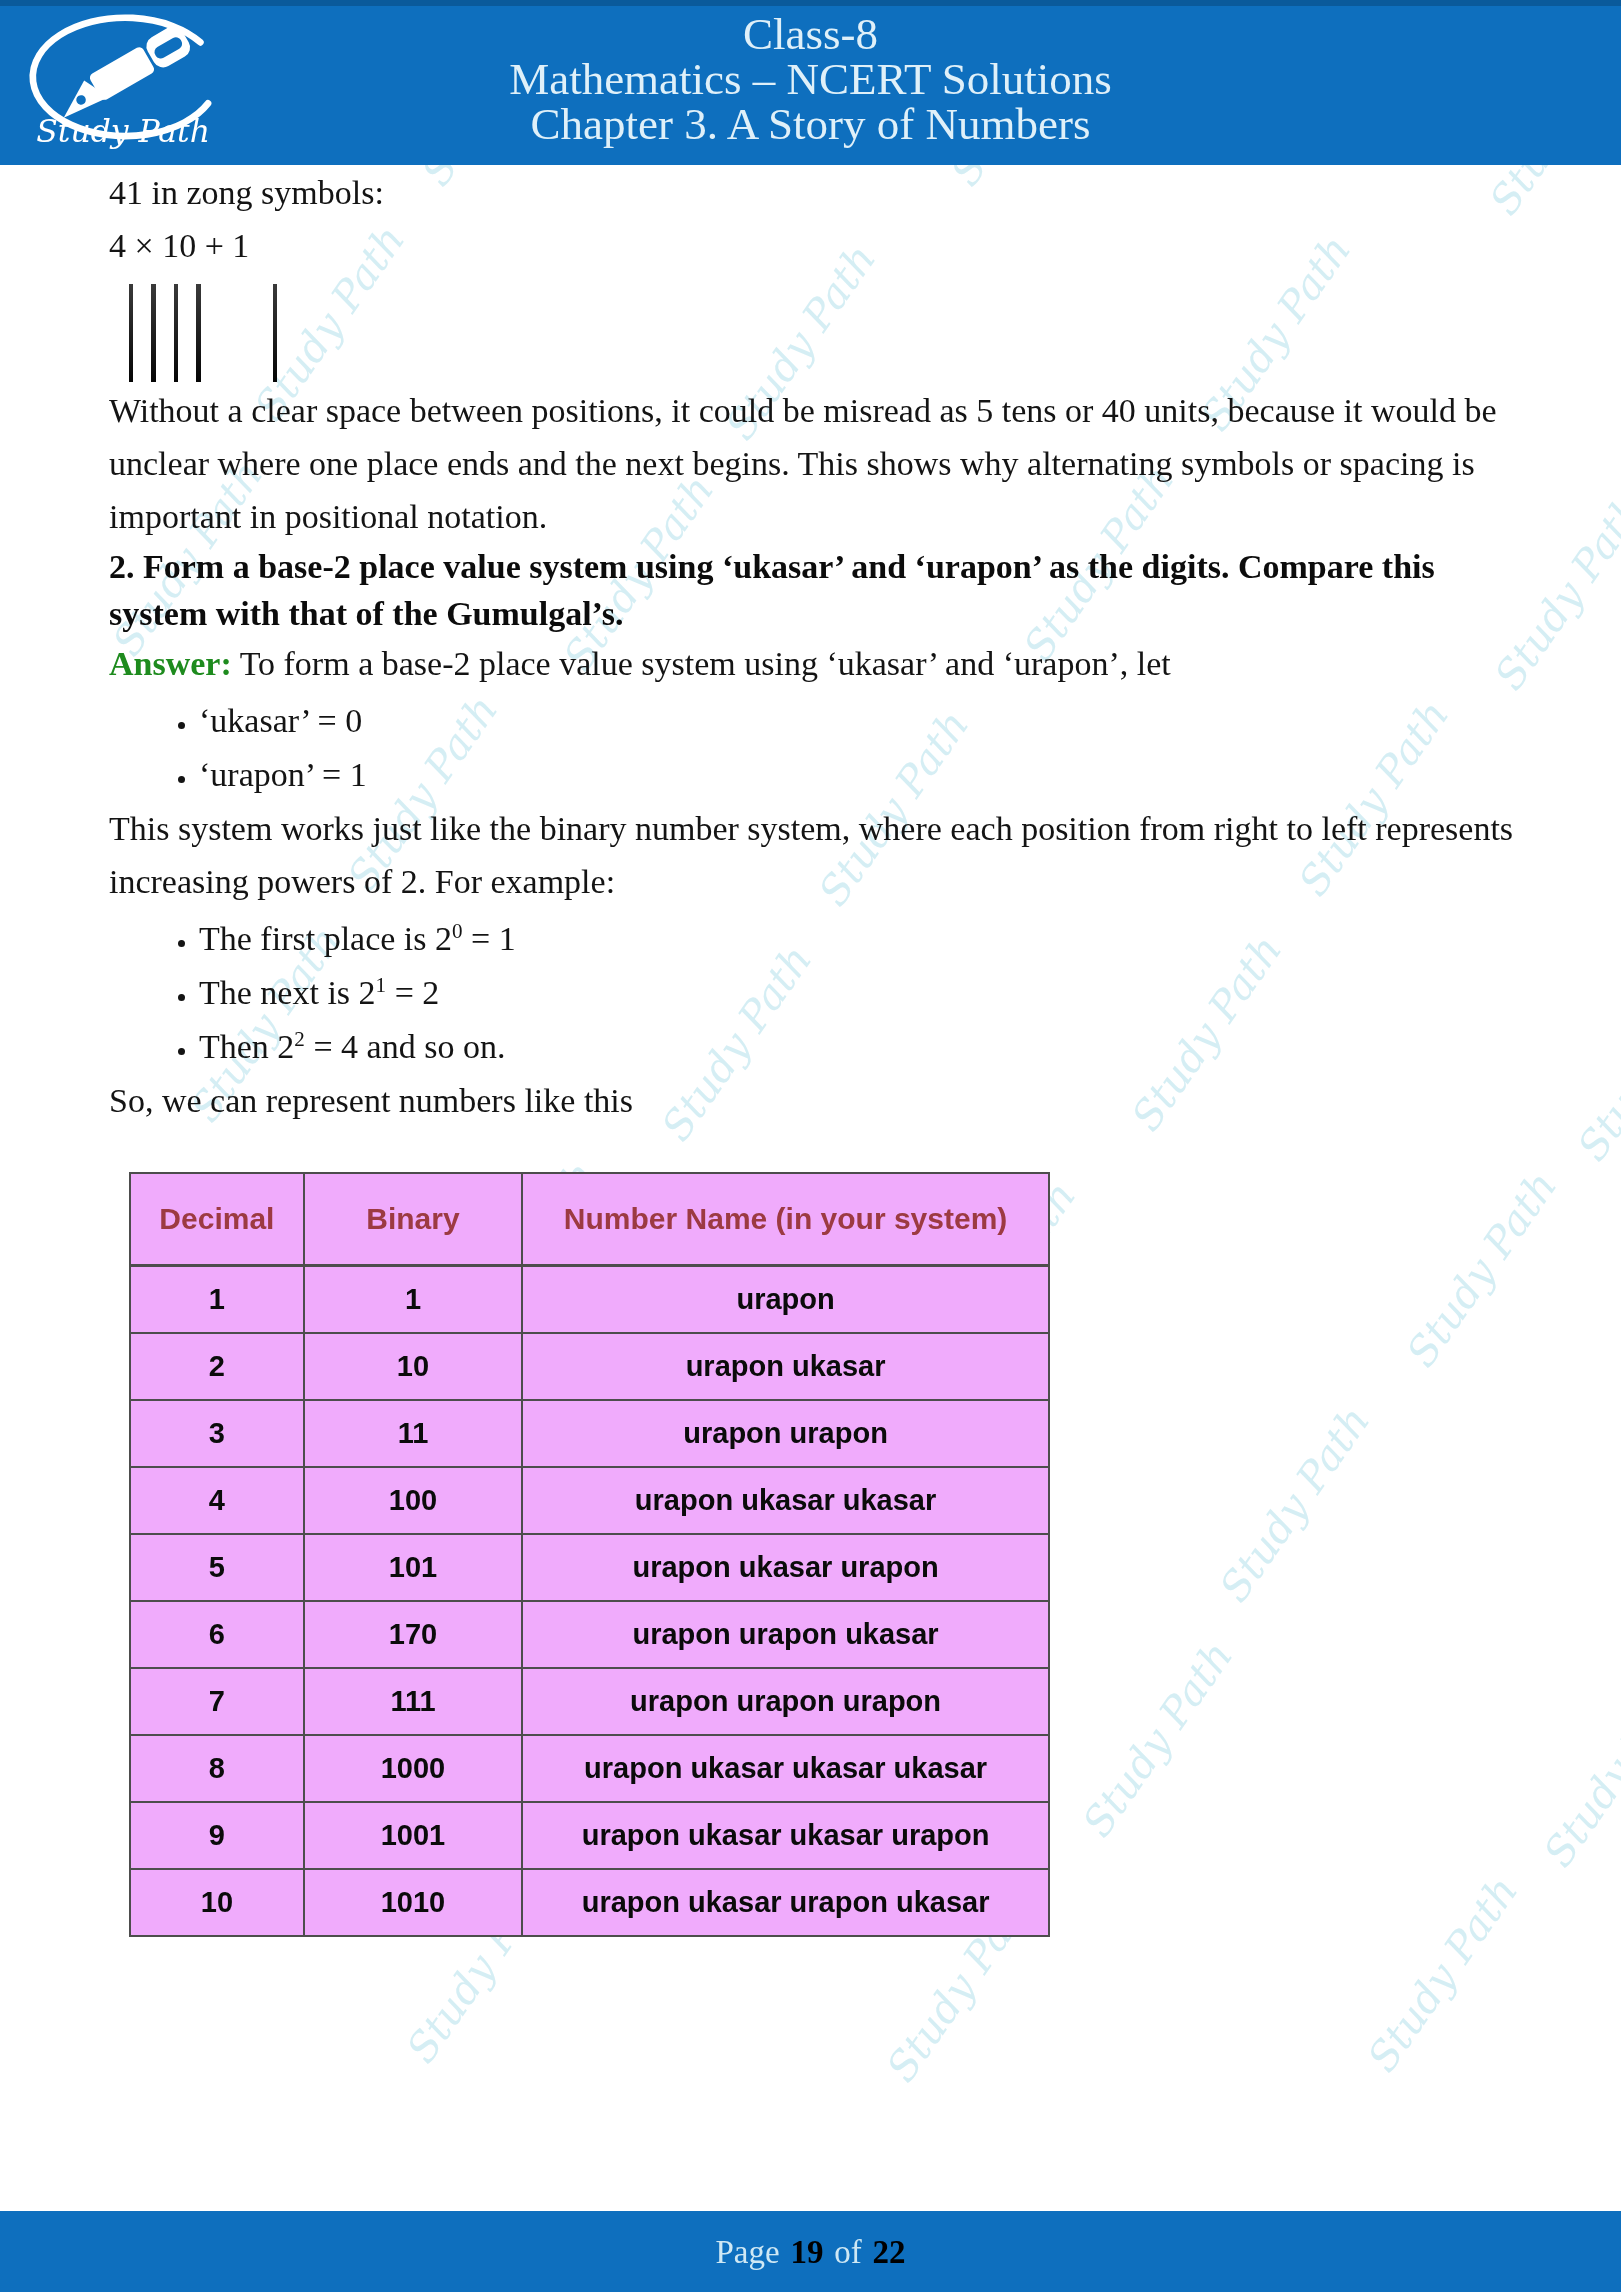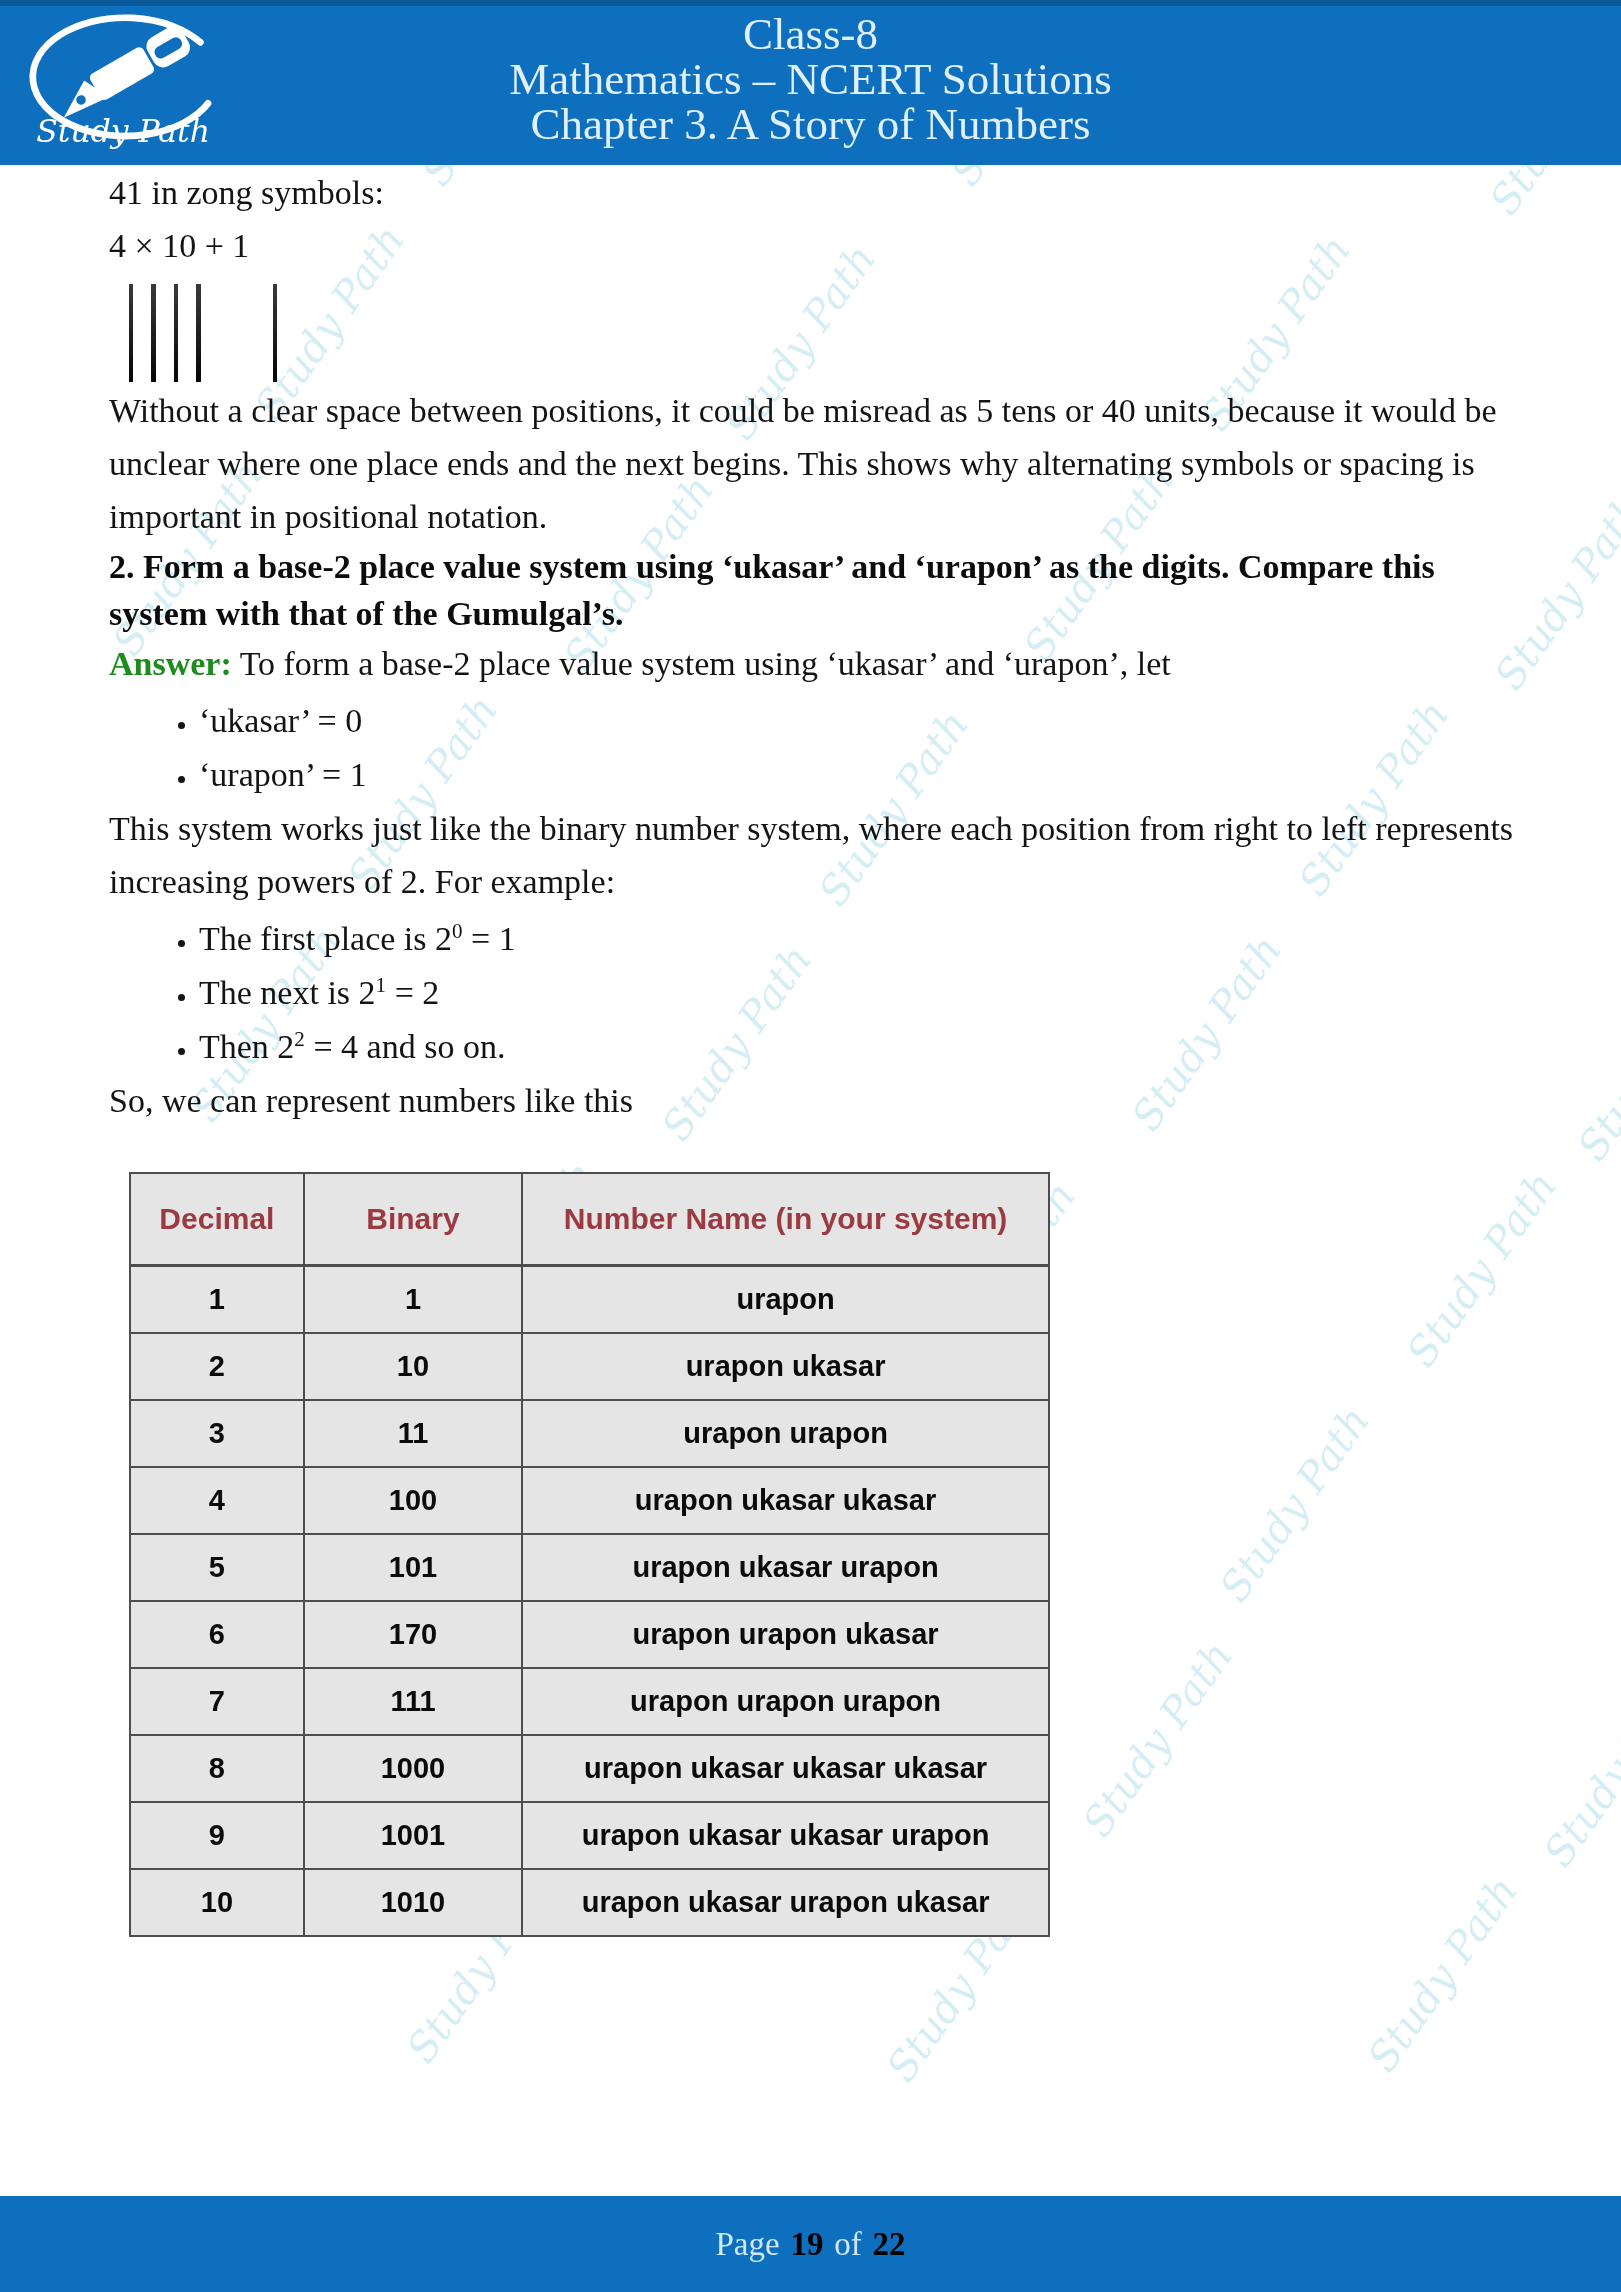--- a/index.html
+++ b/index.html
@@ -62,39 +62,39 @@
   ul{margin:3.9px 0 0 0;padding-left:90px;}
   li{line-height:54px;}
   li::marker{font-size:0.72em;}
   .p-para2{margin-top:43px;}
   sup{font-size:0.62em;line-height:0;}
   .p-so{margin-top:43px;}
   
   table{
     border-collapse:collapse;
     margin:45px 0 0 19.6px;
-    background:#e5e5e5;
+    background:#f0abfc;
     font-family:"Liberation Sans", sans-serif;
     font-weight:bold;
     text-align:center;
     border:2.9px solid #4d4d4d;
   }
   th,td{border:2px solid #4d4d4d;padding:0 9.8px;}
   th{
     height:90px;font-size:30px;color:#9c3a42;
     border-bottom-width:3.9px;
   }
   td{height:65px;font-size:29px;color:#0b0b0b;}
   tr td{border-top-width:2.9px;}
   .col-dec{width:153px;}
   .col-bin{width:196px;}
   .col-name{width:506px;}
   
   .footer{
-    position:absolute;left:0;right:0;bottom:0;height:97px;
+    position:absolute;left:0;right:0;bottom:0;height:82px;
     background:#0e6fbe;z-index:3;
     display:flex;justify-content:center;align-items:center;
     column-gap:10.8px;
     color:#cfe8f4;font-size:33px;
   }
   .footer b{color:#000000;}
 </style>
 </head>
 <body>
 

